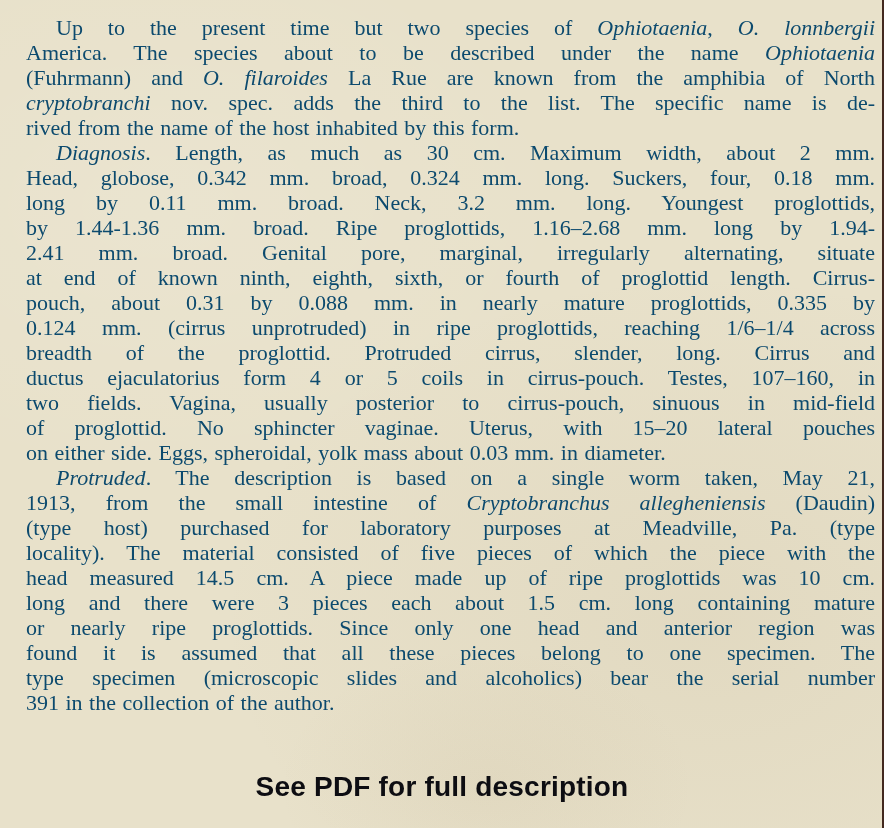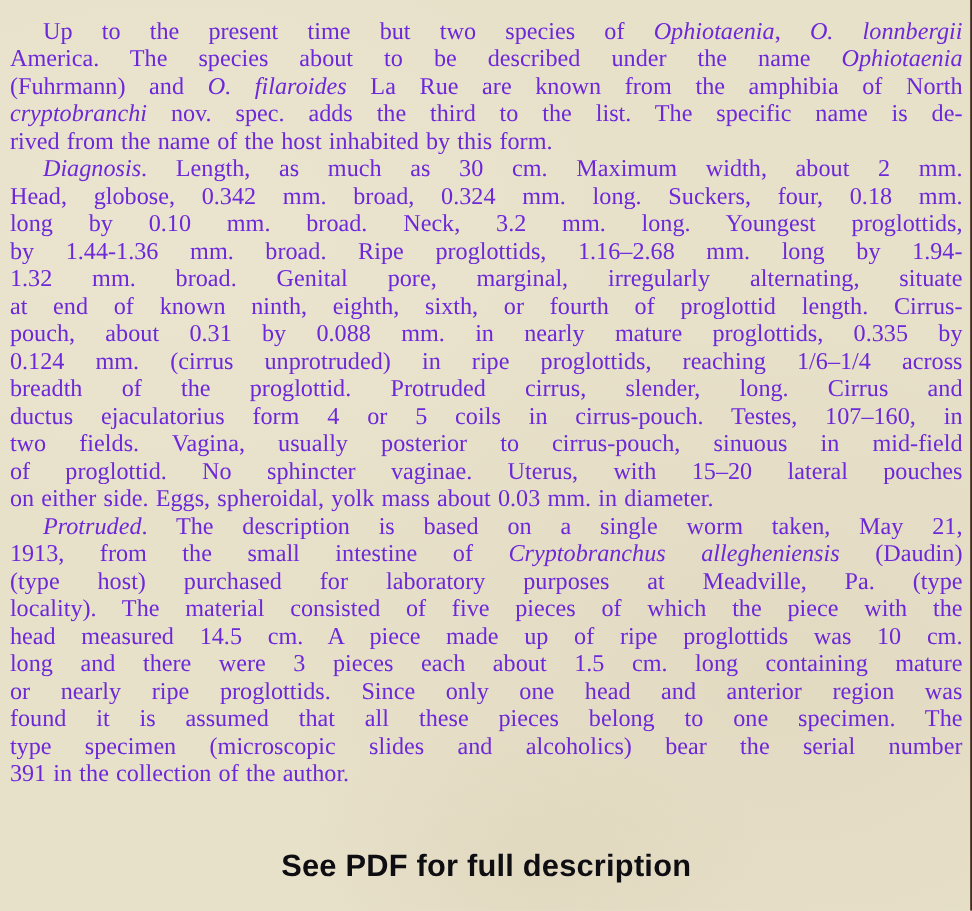--- a/index.html
+++ b/index.html
@@ -18,23 +18,23 @@
     font-family: "Liberation Serif", "DejaVu Serif", serif;
     position: relative;
   }
   .sheet {
     position: absolute;
     inset: 0;
   }
   .doc-text {
     position: absolute;
     top: 15px;
-    left: 9px;
+    left: 26px;
     right: 9px;
-    color: #6d28d9;
+    color: #0c4a6e;
     font-size: 22px;
     line-height: 25px;
     word-spacing: 1px;
   }
   .paragraph { margin: 0; }
   .line {
     height: 25px;
     text-align: justify;
     text-align-last: justify;
     white-space: nowrap;
@@ -72,23 +72,23 @@
       <div class="paragraph">
         <div class="line justified first"><span>Up to the present time but two species of </span><span class="it">Ophiotaenia</span><span>, </span><span class="it">O. lonnbergii</span></div>
         <div class="line justified"><span>America. The species about to be described under the name </span><span class="it">Ophiotaenia</span></div>
         <div class="line justified"><span>(Fuhrmann) and </span><span class="it">O. filaroides</span><span> La Rue are known from the amphibia of North</span></div>
         <div class="line justified"><span class="it">cryptobranchi</span><span> nov. spec. adds the third to the list. The specific name is de-</span></div>
         <div class="line justified last"><span>rived from the name of the host inhabited by this form.</span></div>
       </div>
       <div class="paragraph">
         <div class="line justified first"><span class="it">Diagnosis</span><span>. Length, as much as 30 cm. Maximum width, about 2 mm.</span></div>
         <div class="line justified"><span>Head, globose, 0.342 mm. broad, 0.324 mm. long. Suckers, four, 0.18 mm.</span></div>
-        <div class="line justified"><span>long by 0.10 mm. broad. Neck, 3.2 mm. long. Youngest proglottids,</span></div>
+        <div class="line justified"><span>long by 0.11 mm. broad. Neck, 3.2 mm. long. Youngest proglottids,</span></div>
         <div class="line justified"><span>by 1.44-1.36 mm. broad. Ripe proglottids, 1.16–2.68 mm. long by 1.94-</span></div>
-        <div class="line justified"><span>1.32 mm. broad. Genital pore, marginal, irregularly alternating, situate</span></div>
+        <div class="line justified"><span>2.41 mm. broad. Genital pore, marginal, irregularly alternating, situate</span></div>
         <div class="line justified"><span>at end of known ninth, eighth, sixth, or fourth of proglottid length. Cirrus-</span></div>
         <div class="line justified"><span>pouch, about 0.31 by 0.088 mm. in nearly mature proglottids, 0.335 by</span></div>
         <div class="line justified"><span>0.124 mm. (cirrus unprotruded) in ripe proglottids, reaching 1/6–1/4 across</span></div>
         <div class="line justified"><span>breadth of the proglottid. Protruded cirrus, slender, long. Cirrus and</span></div>
         <div class="line justified"><span>ductus ejaculatorius form 4 or 5 coils in cirrus-pouch. Testes, 107–160, in</span></div>
         <div class="line justified"><span>two fields. Vagina, usually posterior to cirrus-pouch, sinuous in mid-field</span></div>
         <div class="line justified"><span>of proglottid. No sphincter vaginae. Uterus, with 15–20 lateral pouches</span></div>
         <div class="line justified last"><span>on either side. Eggs, spheroidal, yolk mass about 0.03 mm. in diameter.</span></div>
       </div>
       <div class="paragraph">

